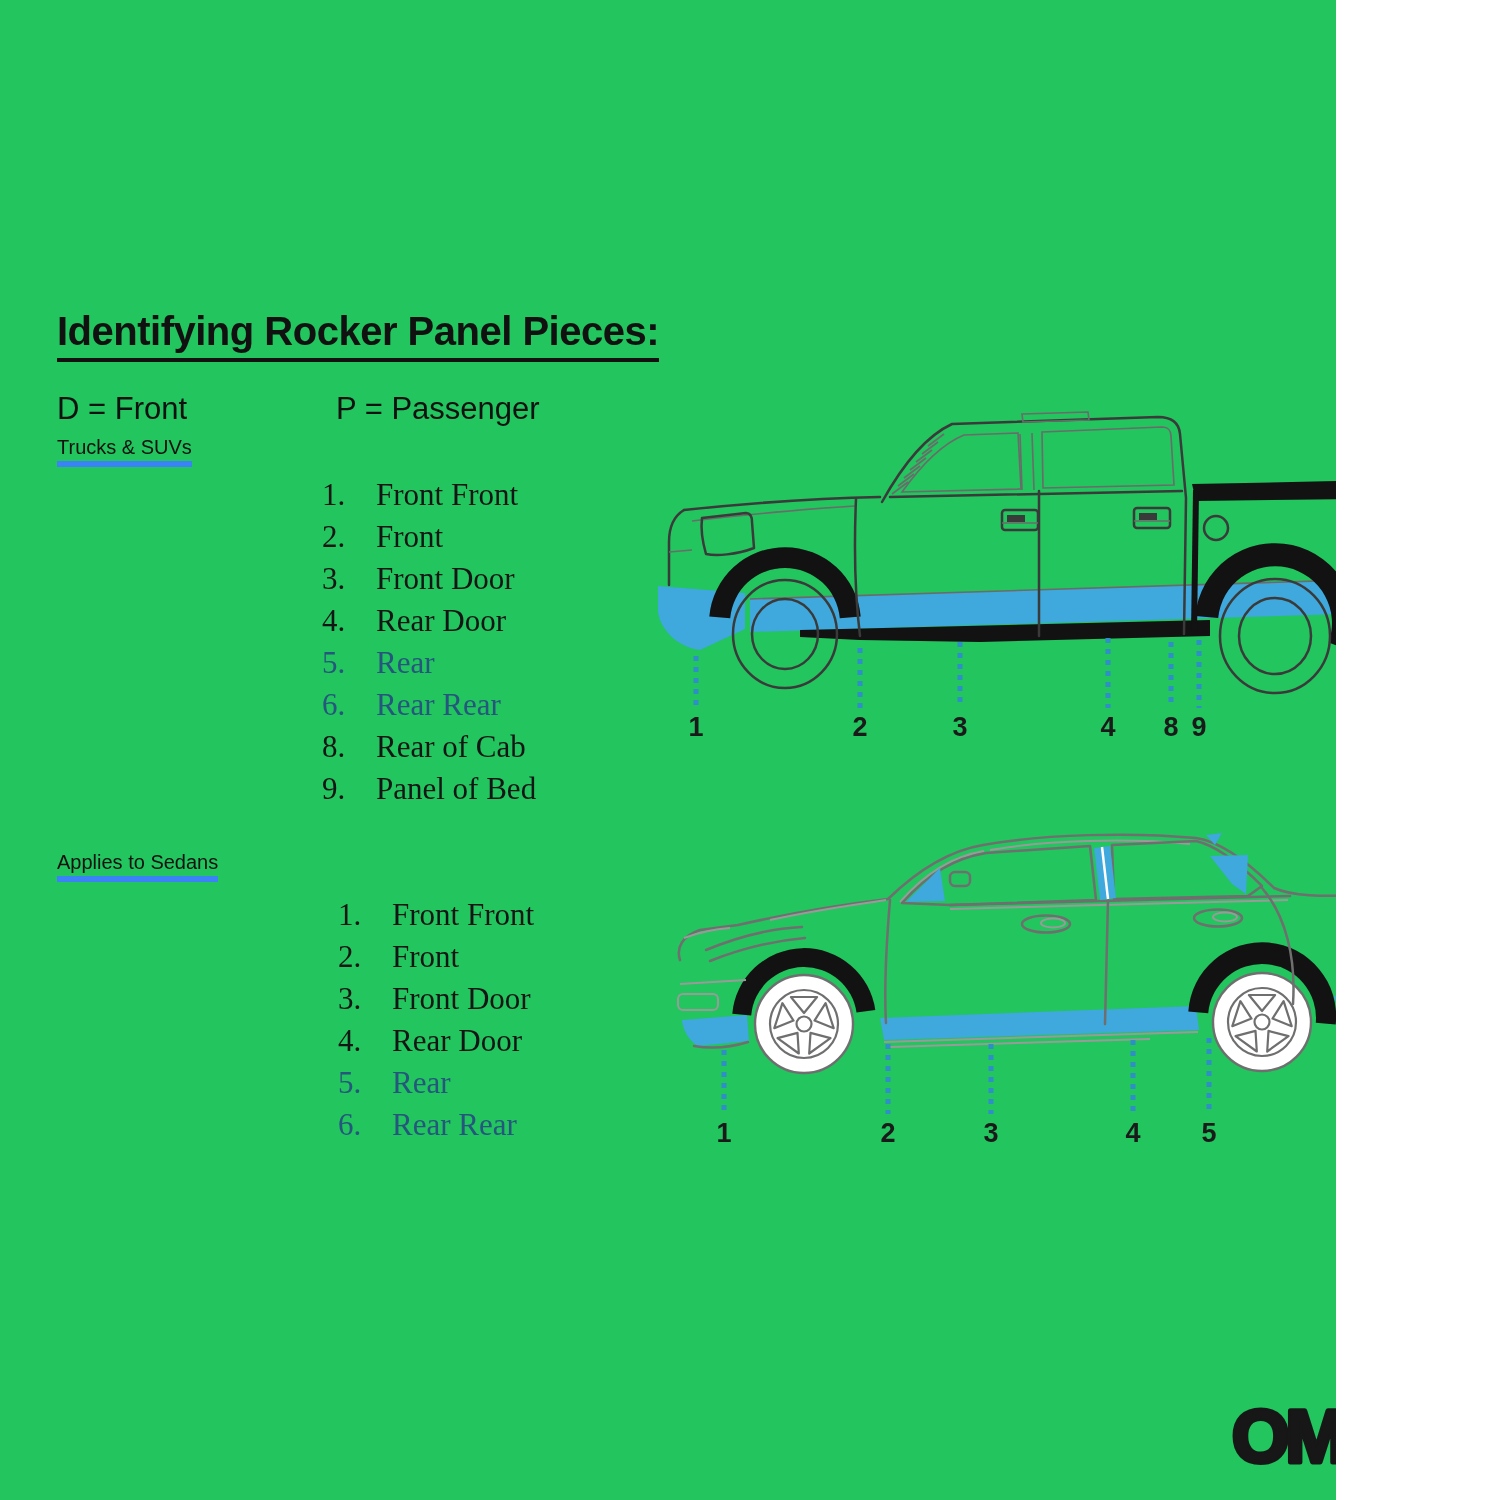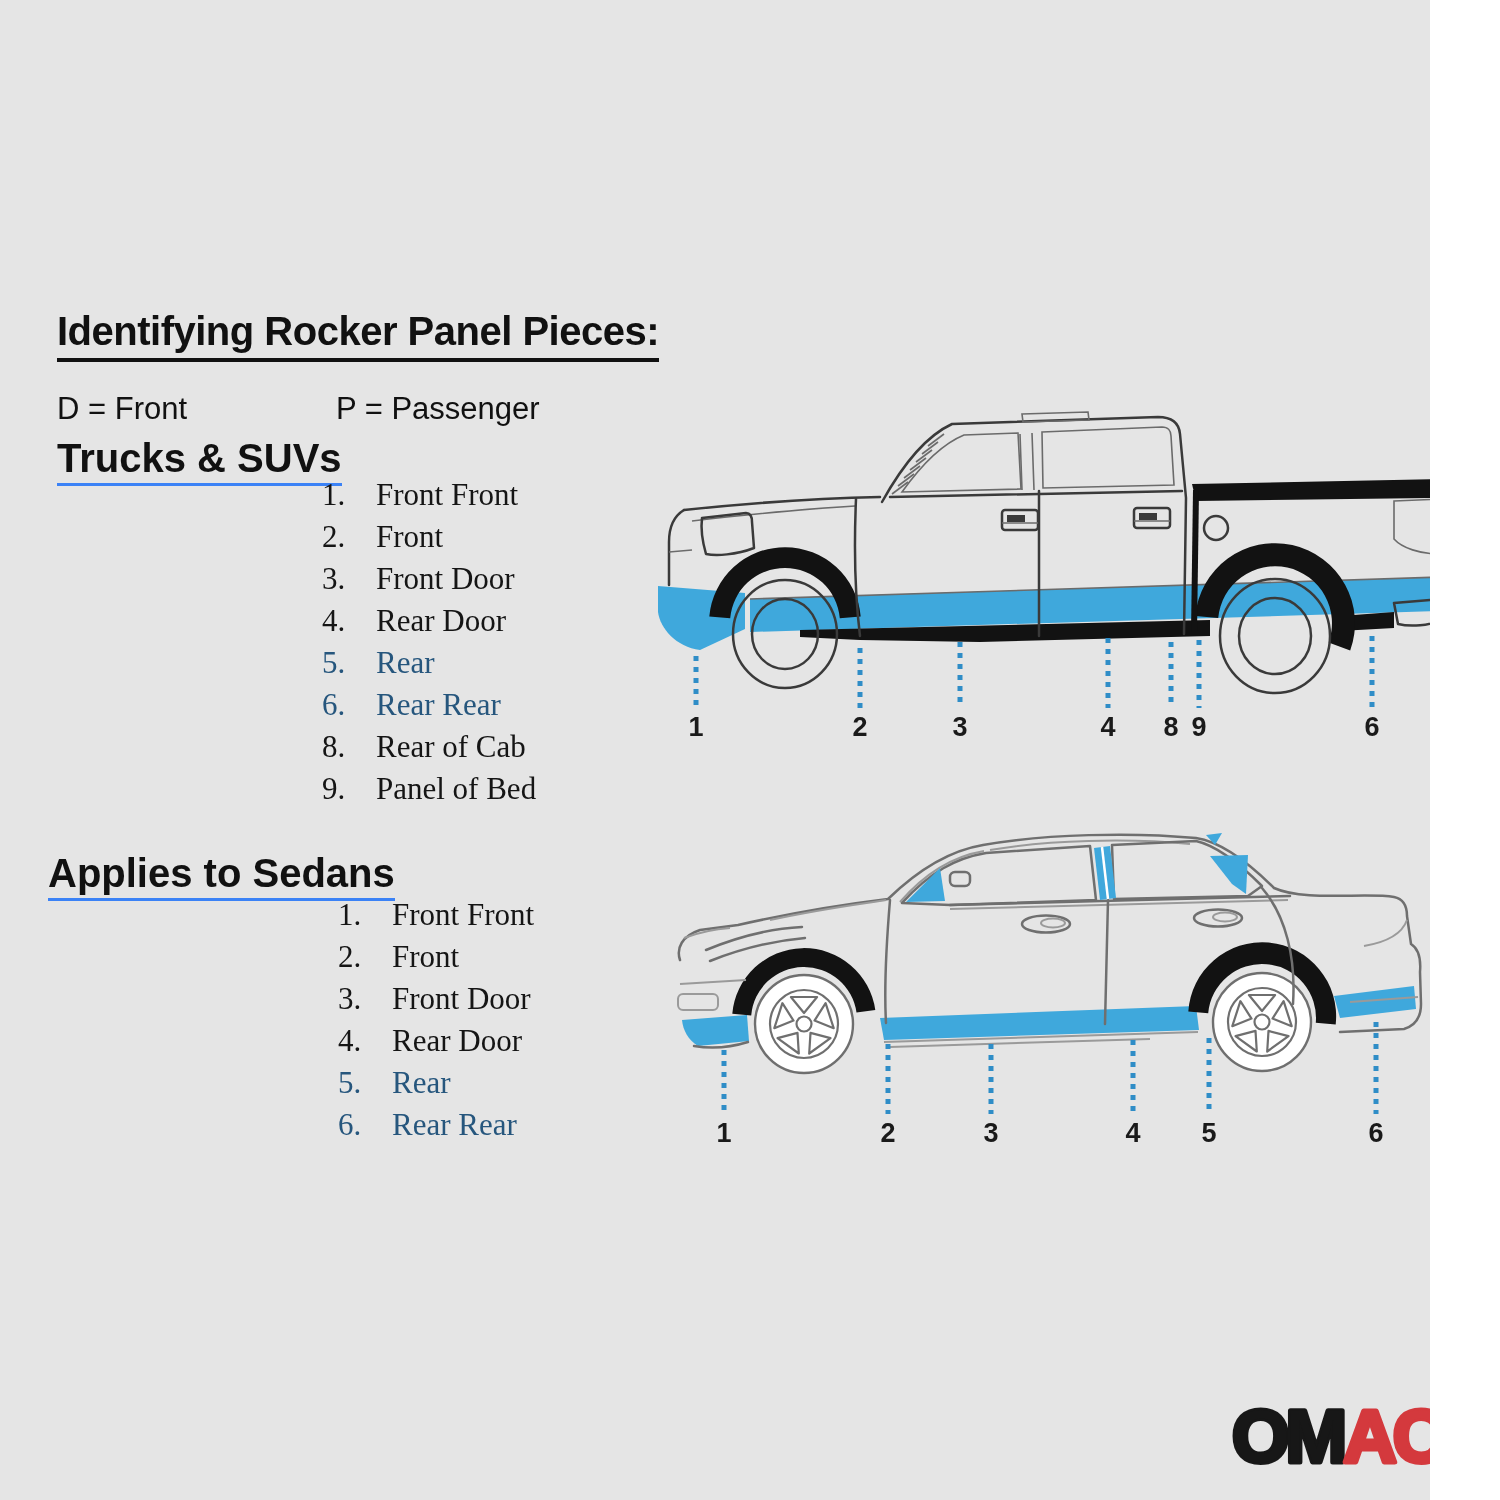--- a/index.html
+++ b/index.html
@@ -1,27 +1,27 @@
 <!DOCTYPE html>
 <html style="--rocker: #3fa8dc; --leader: #2f8dc7; --hl: #26567d;"><head>
 <meta charset="utf-8">
 <style>
   html,body{margin:0;padding:0;background:#fff;}
-  #canvas{position:relative;width:1430px;height:1500px;background:#e5e5e5;overflow:hidden;
-          font-family:"Liberation Sans",sans-serif;color:#111;}
+  #canvas{position:relative;width:1304px;height:1500px;background:#22c55e;overflow:hidden;
+          font-family:"Liberation Sans",sans-serif;color:#111;padding-left:32px;}
   .abs{position:absolute;}
   
   #title{left:57px;top:309px;font-size:40px;font-weight:bold;letter-spacing:-0.5px;
          border-bottom:4px solid #111;padding-bottom:4px;}
   .legend{top:391px;font-size:31px;}
   #legend-driver{left:57px;}
   #legend-passenger{left:336px;text-align:center;}
-  .section-heading{font-size:40px;font-weight:bold;border-bottom:3px solid #3b82f6;padding-bottom:2px;}
+  .section-heading{font-size:20px;font-weight:normal;border-bottom:6px solid #3b82f6;padding-bottom:2px;}
   #truck-heading{left:57px;top:436px;}
-  #sedan-heading{left:48px;top:851px;}
+  #sedan-heading{left:57px;top:851px;}
   
   .piece-list{font-family:"Liberation Serif",serif;font-size:31px;line-height:42px;color:#151515;}
   #truck-list{left:322px;top:474px;}
   #sedan-list{left:338px;top:894px;}
   .piece-row{display:flex;}
   .piece-row .num{width:54px;}
   .piece-row.hl{color:var(--hl,#26567d);}
   
   #truck-svg{left:650px;top:390px;}
   #sedan-svg{left:650px;top:808px;}

